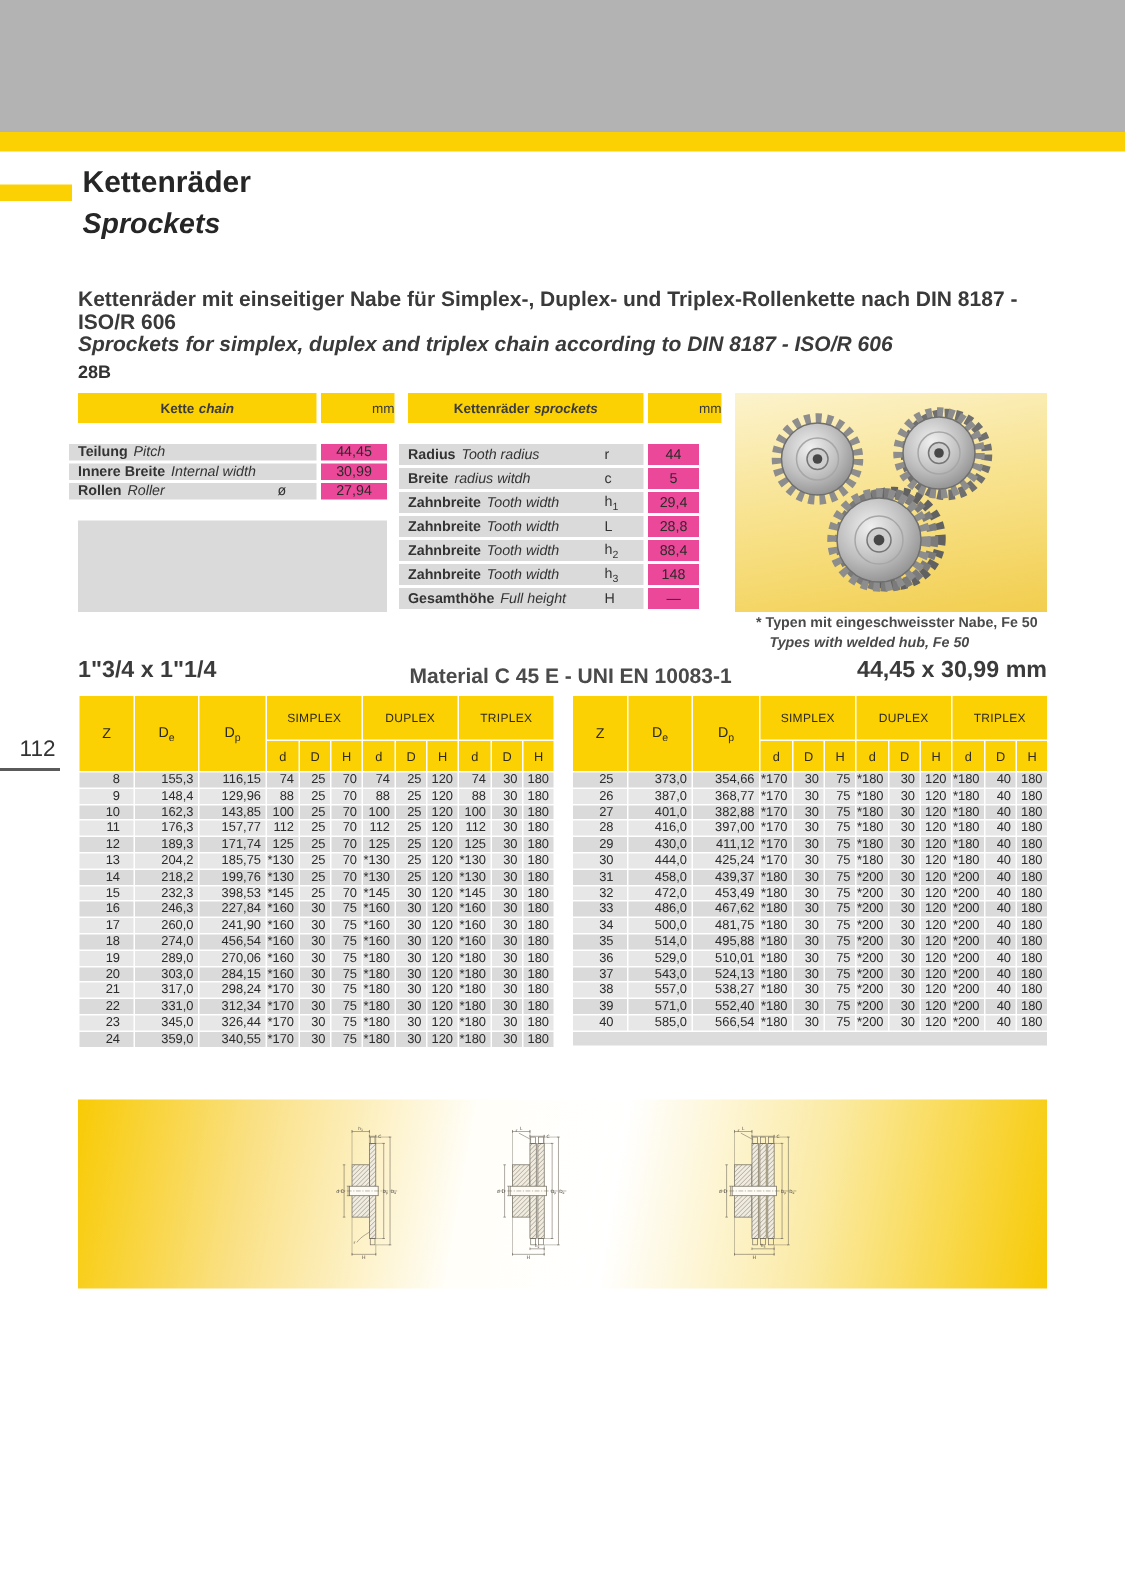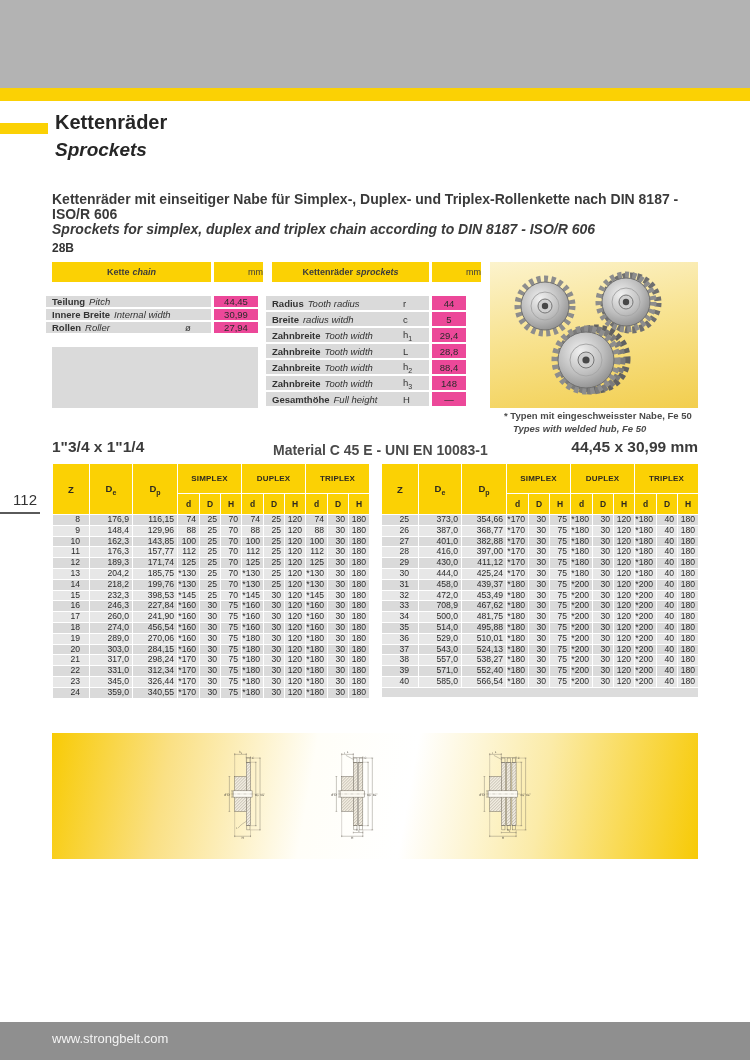--- a/index.html
+++ b/index.html
@@ -56,21 +56,21 @@
   .hubnote .en{font-style:italic;padding-left:9px;}
 
   .sizeline{left:52px;top:438px;width:646px;display:flex;justify-content:space-between;
             font-size:15.5px;font-weight:700;color:#3b3b3b;}
 
   
   .maint{position:absolute;top:463px;}
   #main-left{left:52px;}
   #main-right{left:381px;}
   table.main{border-collapse:separate;border-spacing:1px;table-layout:fixed;}
-  table.main th{background:#FBD104;font-weight:700;color:#2e2a20;text-align:center;padding:0;}
+  table.main th{background:#FBD104;font-weight:400;color:#2e2a20;text-align:center;padding:0;}
   th.grp{height:29px;font-size:8px;letter-spacing:.2px;}
   th.big{font-size:9.5px;}
   th.big sub{font-size:7px;}
   th.subh{height:20px;font-size:8.5px;}
   table.main td{background:#DADADA;font-size:8.6px;height:9.7px;line-height:9.8px;text-align:right;
         padding:0 3px 0 0;color:#2b2b2b;white-space:nowrap;overflow:hidden;}
   table.main tr.alt td{background:#E7E7E7;}
   table.main td.zc{padding-right:9px;}
   table.main td.emptyrow{background:#DCDCDC;}
 
@@ -292,21 +292,21 @@
             <th class="subh">D</th>
             <th class="subh">H</th>
             <th class="subh">d</th>
             <th class="subh">D</th>
             <th class="subh">H</th>
           </tr>
         </thead>
         <tbody>
           <tr>
             <td class="zc">8</td>
-            <td>176,9</td>
+            <td>155,3</td>
             <td>116,15</td>
             <td>74</td>
             <td>25</td>
             <td>70</td>
             <td>74</td>
             <td>25</td>
             <td>120</td>
             <td>74</td>
             <td>30</td>
             <td>180</td>
@@ -683,21 +683,21 @@
             <td>75</td>
             <td>*200</td>
             <td>30</td>
             <td>120</td>
             <td>*200</td>
             <td>40</td>
             <td>180</td>
           </tr>
           <tr>
             <td class="zc">33</td>
-            <td>708,9</td>
+            <td>486,0</td>
             <td>467,62</td>
             <td>*180</td>
             <td>30</td>
             <td>75</td>
             <td>*200</td>
             <td>30</td>
             <td>120</td>
             <td>*200</td>
             <td>40</td>
             <td>180</td>
@@ -981,17 +981,14 @@
           <line x1="24" y1="118" x2="24" y2="166" stroke="#6b655a" stroke-width="0.5"></line>
           <line x1="74" y1="153" x2="74" y2="166" stroke="#6b655a" stroke-width="0.5"></line>
           <text x="49" y="171" font-size="6" fill="#4e4941" font-family="&quot;DejaVu Sans&quot;,sans-serif" text-anchor="middle">H</text>
           <line x1="32" y1="12" x2="47" y2="20" stroke="#6b655a" stroke-width="0.7"></line>
           <text x="29" y="10" font-size="5.5" fill="#4e4941" font-family="&quot;DejaVu Sans&quot;,sans-serif" text-anchor="middle">r</text>
         </svg></div>
   </div>
 
   <div class="abs pagenum">112</div>
 
-  <div class="abs footer">
-    <span>www.strongbelt.com</span>
-  </div>
 
 </div>
 
 </body></html>

